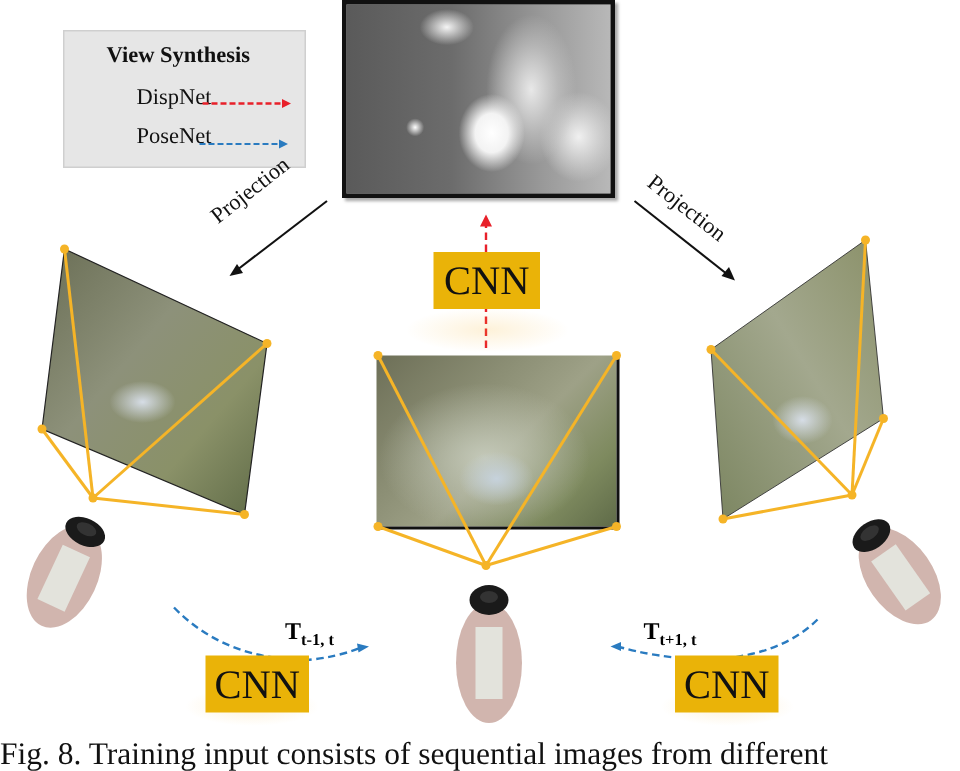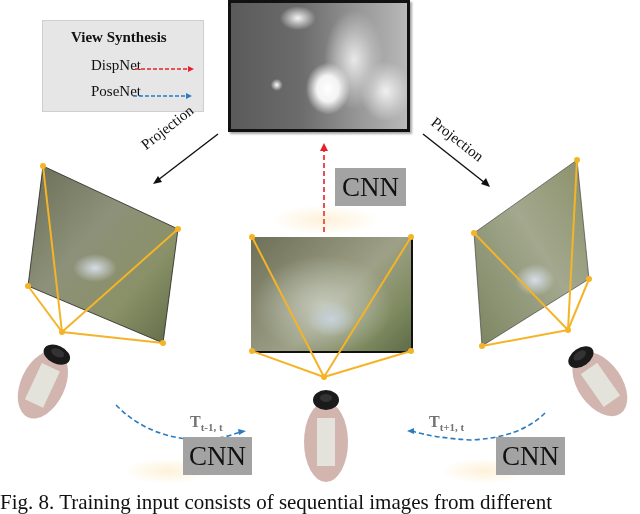--- a/index.html
+++ b/index.html
@@ -16,32 +16,32 @@
            box-sizing: border-box;
            background:
              radial-gradient(ellipse 22px 26px at 55% 68%, #ffffff 0%, #f3f3f3 50%, rgba(255,255,255,0) 100%),
              radial-gradient(ellipse 30px 50px at 70% 45%, #e8e8e8 0%, rgba(200,200,200,0.6) 60%, rgba(0,0,0,0) 100%),
              radial-gradient(ellipse 26px 30px at 88% 70%, #f0f0f0 0%, rgba(220,220,220,0.4) 70%, rgba(0,0,0,0) 100%),
              radial-gradient(ellipse 18px 12px at 38% 12%, #f5f5f5 0%, rgba(0,0,0,0) 100%),
              radial-gradient(ellipse 6px 6px at 26% 65%, #ffffff 0%, rgba(0,0,0,0) 100%),
              linear-gradient(90deg, #5a5a5a 0%, #6c6c6c 40%, #9a9a9a 75%, #b8b8b8 100%);
            box-shadow: 2px 2px 2px rgba(0,0,0,0.35); }
 
-  .cnn { background: #a3a3a3; color: #111; font-size: 27px; text-align: center;
-         line-height: 38px; height: 38px; margin-left: 46px; }
+  .cnn { background: #eab308; color: #111; font-size: 27px; text-align: center;
+         line-height: 38px; height: 38px; }
   .cnn-glow { background: radial-gradient(ellipse at center, rgba(247,181,44,0.18) 0%, rgba(255,255,255,0) 70%); }
 
   .frame-center { left: 251px; top: 237px; width: 160px; height: 114px; border-bottom: 2px solid #111; border-right: 2px solid #111;
     background:
       radial-gradient(ellipse 25px 18px at 50% 72%, #c6d2dc 0%, rgba(200,210,220,0) 100%),
       radial-gradient(ellipse 70px 50px at 45% 60%, rgba(200,205,190,0.9) 0%, rgba(150,155,130,0) 100%),
       linear-gradient(135deg, #6d6f57 0%, #8c8f75 35%, #9ea187 55%, #7e8a5f 80%, #5f6b48 100%); }
 
   .caption { left: 0px; top: 490px; font-size: 21px; color: #111; white-space: nowrap; }
-  .label-T { font-size: 16px; font-weight: bold; color: #737373; }
+  .label-T { font-size: 16px; font-weight: bold; color: #000000; }
   .label-T sub { font-size: 11px; font-weight: bold; }
   .proj { font-size: 15px; color: #111; white-space: nowrap; }
 </style>
 </head>
 <body>
 
 <div class="abs legend">
   <div class="abs legend-title">View Synthesis</div>
   <div class="abs legend-row" style="top:36px;">
     <span>DispNet</span>

